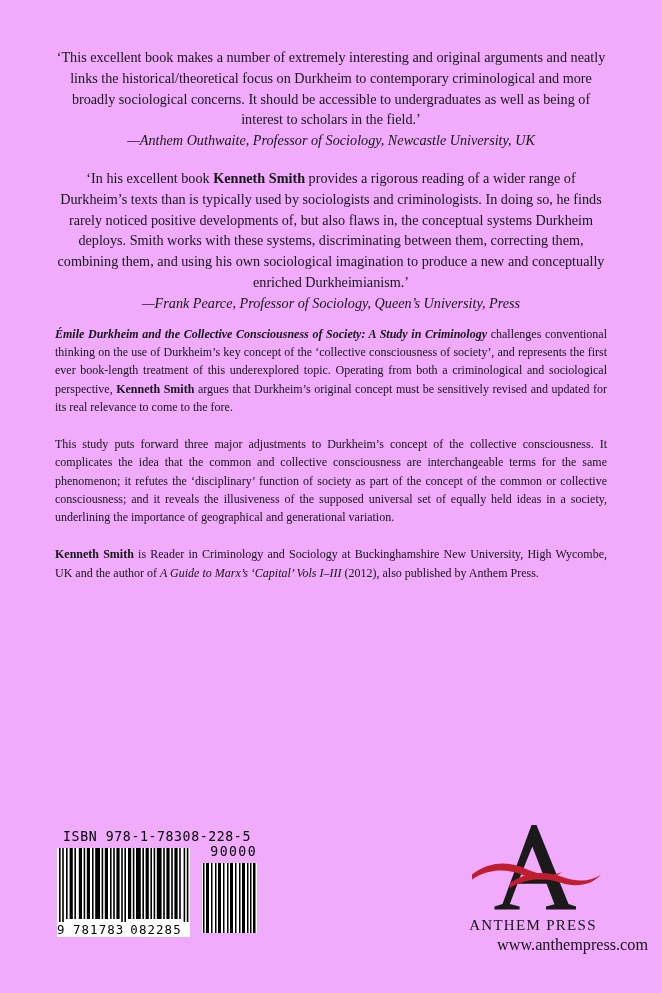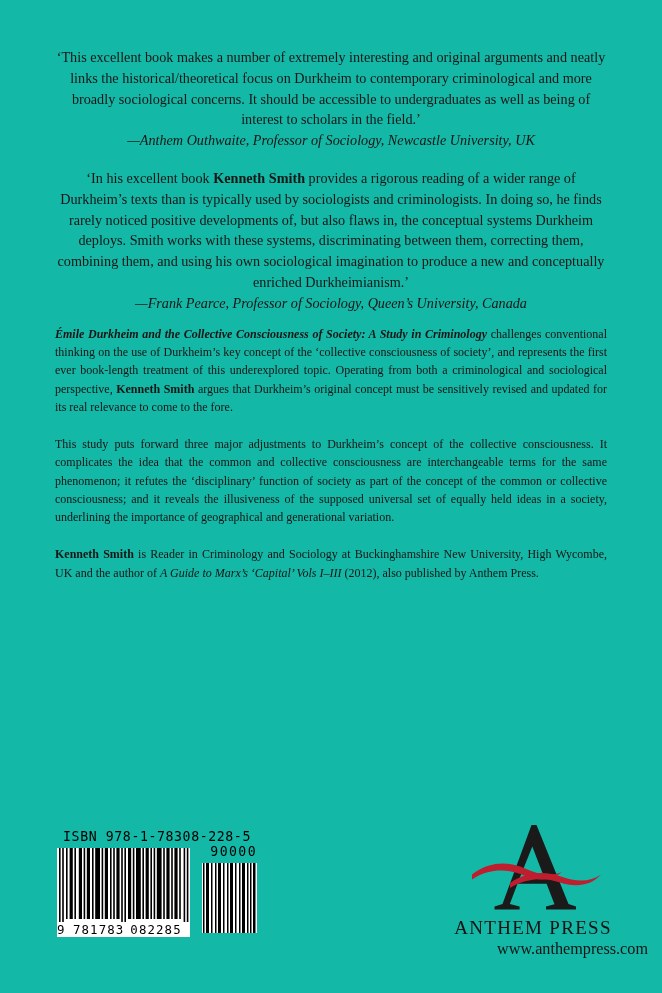--- a/index.html
+++ b/index.html
@@ -14,21 +14,21 @@
     color: #141414;
     overflow: hidden;
     position: relative;
   }
 
   .page {
     position: absolute;
     inset: 0;
     width: 662px;
     height: 993px;
-    background: #14b8a6;
+    background: #f0abfc;
   }
 
   
   .endorsements {
     position: absolute;
     left: 55px;
     top: 47px;
     width: 552px;
   }
   .blurb {
@@ -148,21 +148,21 @@
     width: 230px;
     text-align: center;
   }
   .logo-mark {
     width: 230px;
     height: 96px;
     display: block;
   }
   .publisher-name {
     font-family: "Liberation Serif", "DejaVu Serif", serif;
-    font-size: 19px;
+    font-size: 15px;
     letter-spacing: 1.3px;
     color: #141414;
     margin-top: 1px;
     line-height: 1.18;
   }
   .publisher-url {
     font-family: "Liberation Serif", "DejaVu Serif", serif;
     font-size: 16.2px;
     color: #141414;
     line-height: 1.2;
@@ -178,21 +178,21 @@
   <div class="endorsements">
 
     <div class="blurb blurb-1">
       <span>‘This excellent book makes a number of extremely interesting and original arguments and neatly links the historical/theoretical focus on Durkheim to contemporary criminological and more broadly sociological concerns. It should be accessible to undergraduates as well as being of interest to scholars in the field.’</span>
     </div>
     <div class="attribution">—Anthem Outhwaite, Professor of Sociology, Newcastle University, UK</div>
 
     <div class="blurb blurb-2">
       <span>‘In his excellent book </span><span class="bold">Kenneth Smith</span><span> provides a rigorous reading of a wider range of Durkheim’s texts than is typically used by sociologists and criminologists. In doing so, he finds rarely noticed positive developments of, but also flaws in, the conceptual systems Durkheim deploys. Smith works with these systems, discriminating between them, correcting them, combining them, and using his own sociological imagination to produce a new and conceptually enriched Durkheimianism.’</span>
     </div>
-    <div class="attribution">—Frank Pearce, Professor of Sociology, Queen’s University, Canada</div>
+    <div class="attribution">—Frank Pearce, Professor of Sociology, Queen’s University, Press</div>
 
   </div>
 
   <div class="description">
 
     <p class="para"><span class="bolditalic">Émile Durkheim and the Collective Consciousness of Society: A Study in Criminology</span><span> challenges conventional thinking on the use of Durkheim’s key concept of the ‘collective consciousness of society’, and represents the first ever book-length treatment of this underexplored topic. Operating from both a criminological and sociological perspective, </span><span class="bold">Kenneth Smith</span><span> argues that Durkheim’s original concept must be sensitively revised and updated for its real relevance to come to the fore.</span></p>
 
     <p class="para">This study puts forward three major adjustments to Durkheim’s concept of the collective consciousness. It complicates the idea that the common and collective consciousness are interchangeable terms for the same phenomenon; it refutes the ‘disciplinary’ function of society as part of the concept of the common or collective consciousness; and it reveals the illusiveness of the supposed universal set of equally held ideas in a society, underlining the importance of geographical and generational variation.</p>
 
     <p class="para para-bio"><span class="bold">Kenneth Smith</span><span> is Reader in Criminology and Sociology at Buckinghamshire New University, High Wycombe, UK and the author of </span><span class="italic">A Guide to Marx’s ‘Capital’ Vols I–III</span><span> (2012), also published by Anthem Press.</span></p>

